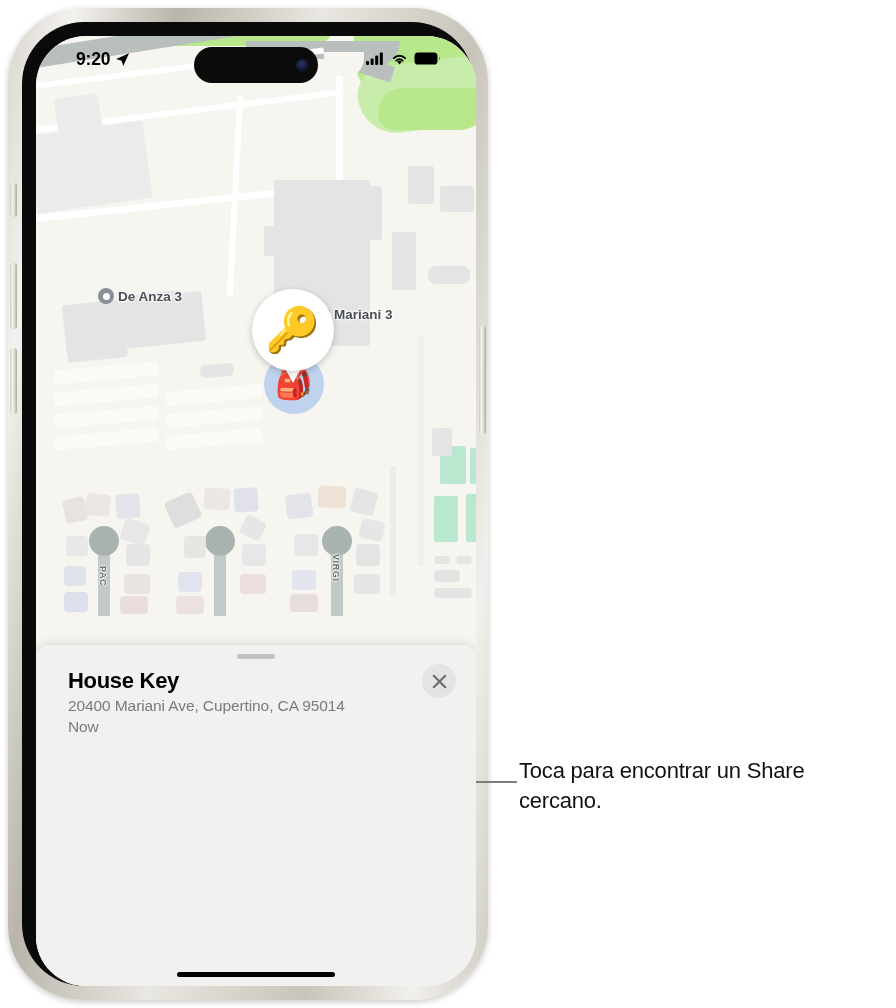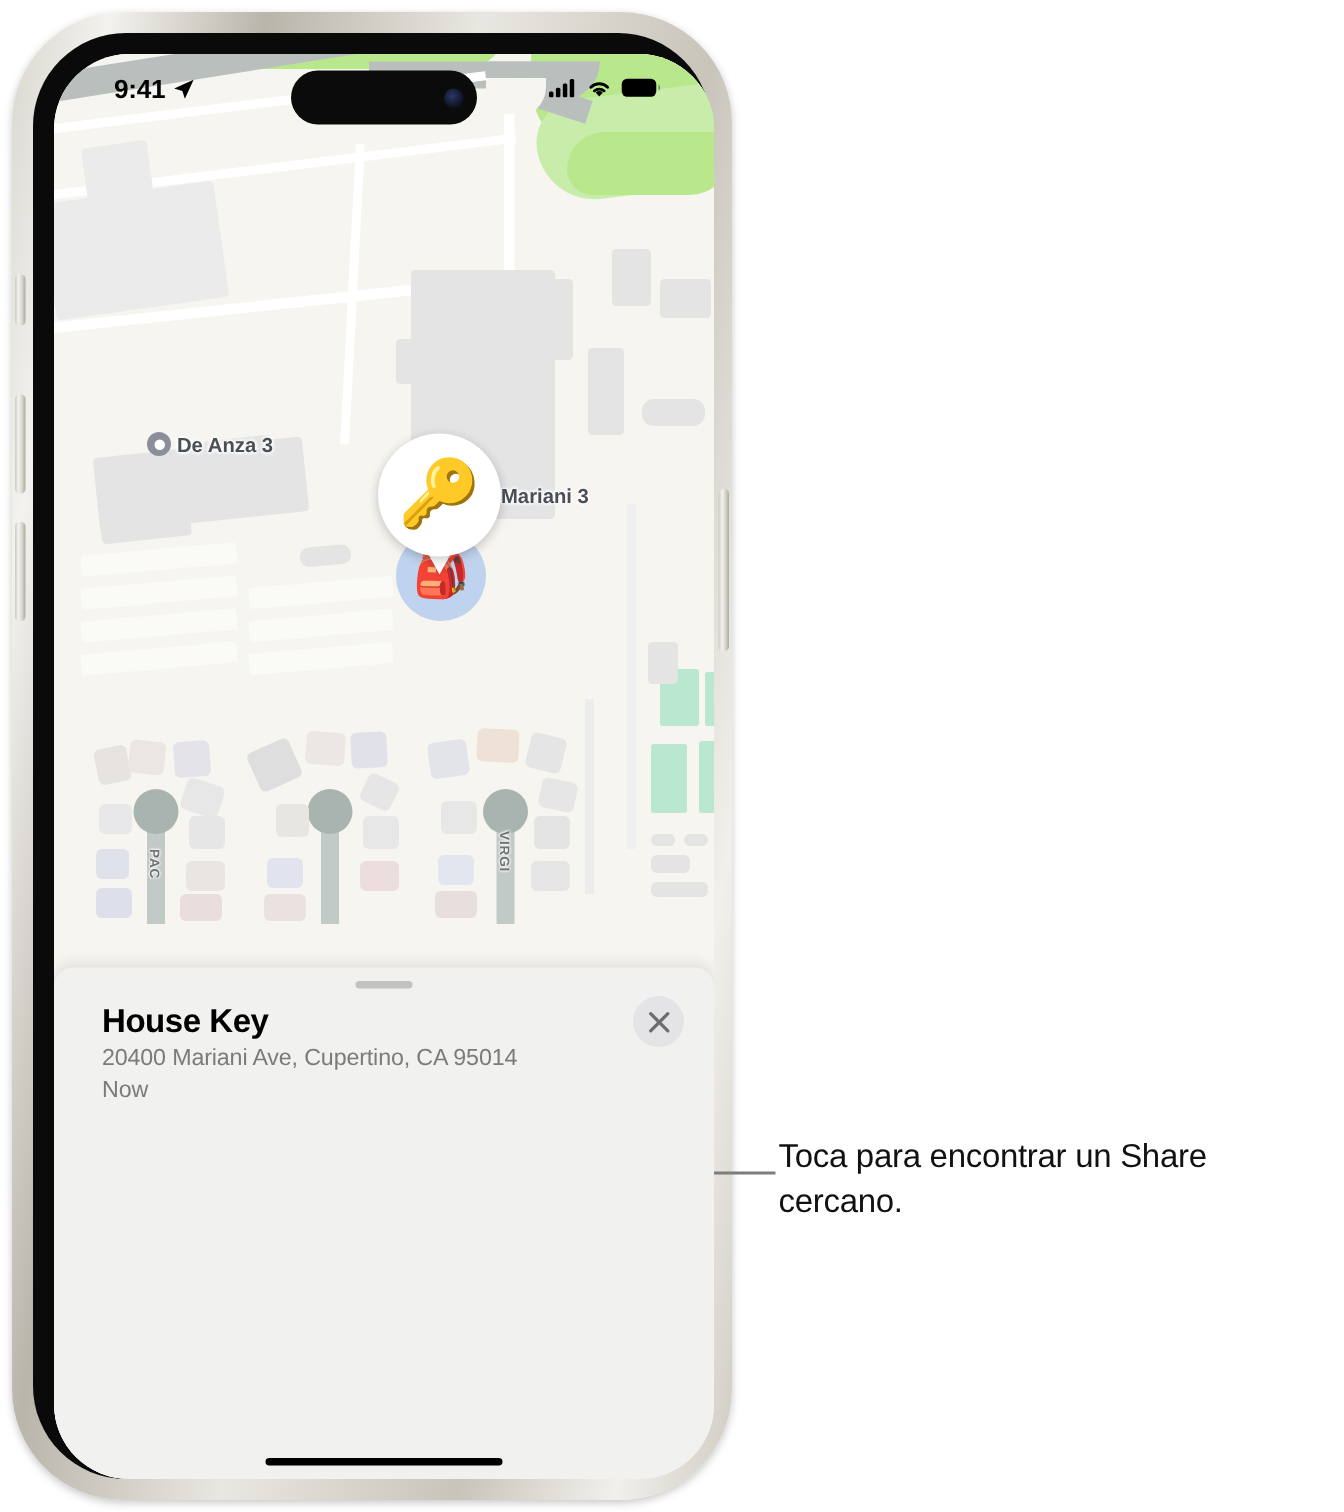--- a/index.html
+++ b/index.html
@@ -350,21 +350,21 @@
         <div class="street-lbl" style="left:62px;  top:530px;">PAC</div>
         <div class="street-lbl" style="left:295px; top:518px;">VIRGI</div>
 
         <div class="poi" style="left:62px; top:252px;">
           <span class="poi-dot">
               <i></i>
             </span>
           <span class="poi-txt">De Anza 3</span>
         </div>
 
-        <div class="poi" style="left:278px; top:270px;margin-top:16px;">
+        <div class="poi" style="left:278px; top:270px;">
           <span class="poi-dot">
               <i></i>
             </span>
           <span class="poi-txt">Mariani 3</span>
         </div>
 
         <div class="userloc">
           <span>🎒</span>
         </div>
 
@@ -372,21 +372,21 @@
           <div class="pin-tail"></div>
           <div class="pin-bubble">
             <span>🔑</span>
           </div>
         </div>
 
       </div>
 
       <div class="statusbar">
         <div class="sb-time">
-          <span>9:41</span>
+          <span>9:20</span>
           <svg width="15" height="15" viewBox="0 0 16 16">
             <path d="M15 1.2 L1.2 7.5 L7 9.2 L8.8 14.8 Z" fill="#000"></path>
           </svg>
         </div>
 
         <div class="island">
           <span class="lens"></span>
         </div>
 
         <div class="sb-right">

